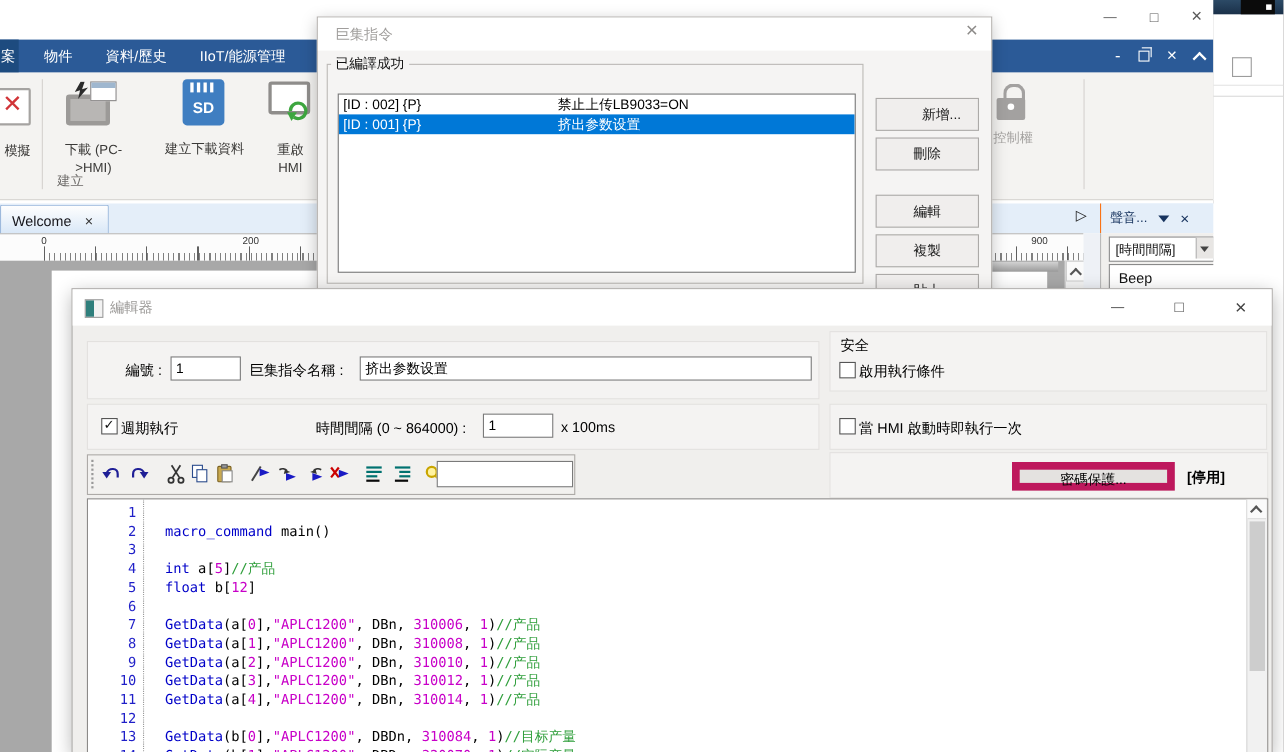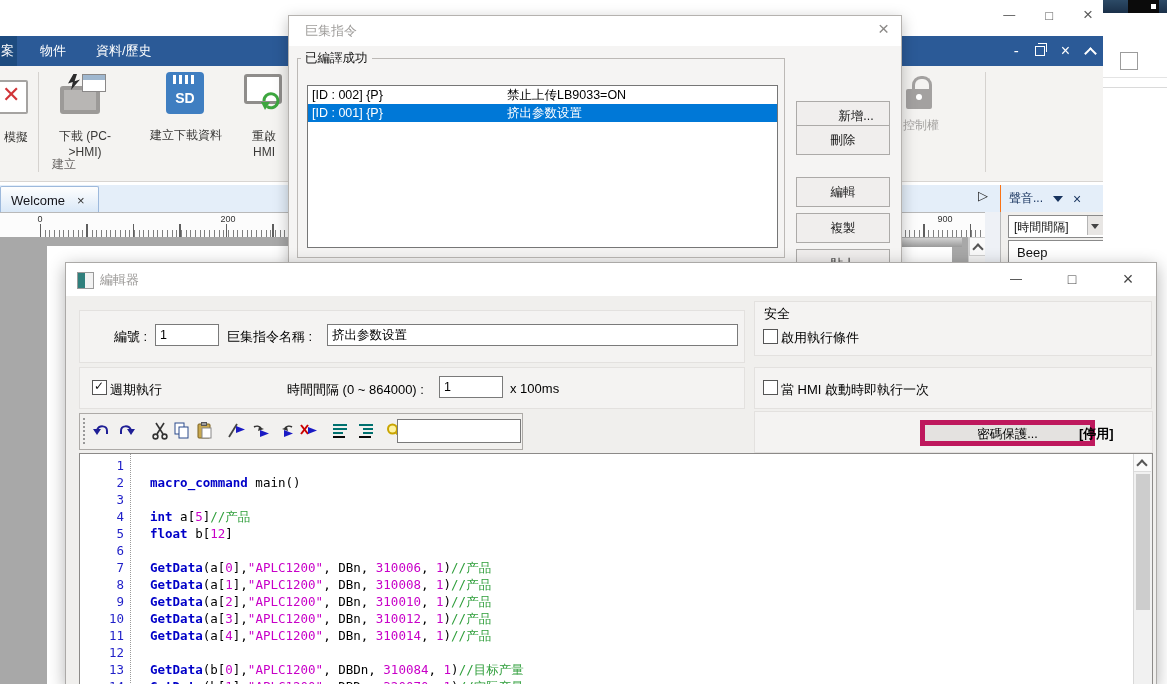--- a/index.html
+++ b/index.html
@@ -104,21 +104,21 @@
   .macro-dlg .dclose{position:absolute;right:12px;top:2px;font-size:19px;color:#8c8a88;}
   .mgroup{position:absolute;left:8px;top:42px;width:486px;height:198px;border:1px solid #bcb9b6;}
   .mg-label{position:absolute;left:12px;top:34px;background:#f5f4f3;padding:0 4px;font-size:12.5px;color:#111;z-index:2;}
   .mlist{position:absolute;left:18px;top:69px;width:469px;height:161px;background:#fff;border:1px solid #767676;overflow:hidden;}
   .mrow{position:relative;height:18px;line-height:18px;font-size:12.5px;color:#000;}
   .mrow .mid{position:absolute;left:4px;}
   .mrow .mname{position:absolute;left:199px;}
   .mrow.sel{background:#0078d7;color:#fff;}
   .mbtns .mbtn{position:absolute;left:507px;width:94px;height:30px;background:#f0eeed;border:1px solid #acaaa8;
     font-family:inherit;font-size:12.5px;color:#1a1a1a;}
-  .mbtn:nth-child(1){top:85px;padding-left:32px;} .mbtn:nth-child(2){top:109px;} .mbtn:nth-child(3){top:161px;}
+  .mbtn:nth-child(1){top:73px;padding-left:32px;} .mbtn:nth-child(2){top:109px;} .mbtn:nth-child(3){top:161px;}
   .mbtn:nth-child(4){top:197px;} .mbtn:nth-child(5){top:233px;}
 
   
   .editor-dlg{left:65px;top:262px;width:1090px;height:422px;background:#f0efed;border:1px solid #aba9a7;box-shadow:0 4px 16px rgba(0,0,0,.3);}
   .editor-dlg .dbar{position:absolute;left:0;top:0;width:100%;height:33px;background:#fff;}
   .ed-icon{position:absolute;left:11px;top:9px;width:15px;height:15px;border:1px solid #9a9a9a;
     background:linear-gradient(90deg,#2f7f7c 0 7px,#f2f2f2 7px);}
   .editor-dlg .dtitle{position:absolute;left:34px;top:0;line-height:33px;font-size:13px;color:#9b9997;}
   .ed-ctrls{position:absolute;right:0;top:0;height:33px;display:flex;}
   .ed-ctrls span{width:56px;text-align:center;line-height:33px;color:#444;}
@@ -129,30 +129,30 @@
   .p-d{left:688px;top:104px;width:396px;height:40px;}
   .p-pwd{left:688px;top:148px;width:397px;height:40px;}
   .flabel{position:absolute;font-size:13px;color:#000;white-space:nowrap;}
   .tinput{position:absolute;background:#fff;border:1px solid #7a7a7a;font-family:inherit;font-size:12.5px;padding:0 0 0 4px;color:#000;}
   .cb{position:absolute;width:13px;height:13px;background:#fff;border:1px solid #555;}
   .cb.checked:after{content:"✓";position:absolute;left:1px;top:-2px;font-size:12px;font-weight:bold;color:#111;}
   .toolbar{position:absolute;left:13px;top:150px;width:442px;height:35px;background:#f2f1ef;border:1px solid #adaaa7;}
   .grip{position:absolute;left:3px;top:4px;height:26px;border-left:2px dotted #999;}
   .tbi{position:absolute;top:7px;width:20px;height:20px;}
   .findbox{position:absolute;left:317px;top:5px;width:118px;height:22px;}
-  .pwd-btn{position:absolute;left:165px;top:8px;width:175px;height:26px;background:#e4e2e0;border:5px solid #be185d;font-family:inherit;font-size:12.5px;}
+  .pwd-btn{position:absolute;left:165px;top:8px;width:148px;height:26px;background:#e4e2e0;border:7px solid #be185d;font-family:inherit;font-size:12.5px;}
   .pwd-state{position:absolute;left:324px;top:13px;font-size:13px;color:#000;font-weight:bold;}
 
   .code{position:absolute;left:13px;top:190px;width:1072px;height:231px;background:#fff;border:1px solid #8c8a88;overflow:hidden;}
   .gutterline{position:absolute;left:50px;top:0;bottom:0;border-left:1px dotted #9a9a9a;}
   .code-lines{position:absolute;left:0;top:3px;right:20px;}
   .cl{position:relative;height:17px;font-family:"DejaVu Sans Mono","Liberation Mono",monospace;font-size:12.5px;line-height:17px;}
   .ln{position:absolute;left:0;width:44px;text-align:right;color:#1f1fc8;}
   .lt{position:absolute;left:70px;white-space:pre;}
-  .s-k{color:#0000c8;font-weight:bold;} .s-p{color:#000;} .s-m{color:#c800c8;} .s-c{color:#2e9e3a;}
+  .s-k{color:#0000c8;font-weight:normal;} .s-p{color:#000;} .s-m{color:#c800c8;} .s-c{color:#2e9e3a;}
   .vsb{position:absolute;left:1053px;top:0;width:18px;height:231px;background:#f1f1f1;border-left:1px solid #d8d8d8;}
   .vsb .arr{position:absolute;left:0;top:0;width:17px;height:17px;background:#fafafa;border-bottom:1px solid #dcdcdc;}
   .vsb .thumb{position:absolute;left:2px;top:20px;width:14px;height:136px;background:#cdcdcd;}
 
   .two-line{line-height:16px;}
 </style>
 </head>
 <body>
 
 <div id="stage">
@@ -165,20 +165,21 @@
         <span class="g-max">□</span>
         <span class="g-close">×</span>
       </div>
     </div>
 
     <div class="abs ribbon-bar">
       <div class="rtab-partial">案</div>
       <div class="rtabs">
           <div class="rtab">物件</div>
           <div class="rtab">資料/歷史</div>
+          <div class="rtab">IIoT/能源管理</div>
         </div>
     </div>
     <div class="abs rb-ctrls">
       <span class="rb-min">-</span>
       <span class="restore"></span>
       <span class="rb-close">×</span>
       <span class="chev-up"></span>
     </div>
 
     <div class="abs ribbon-body">

